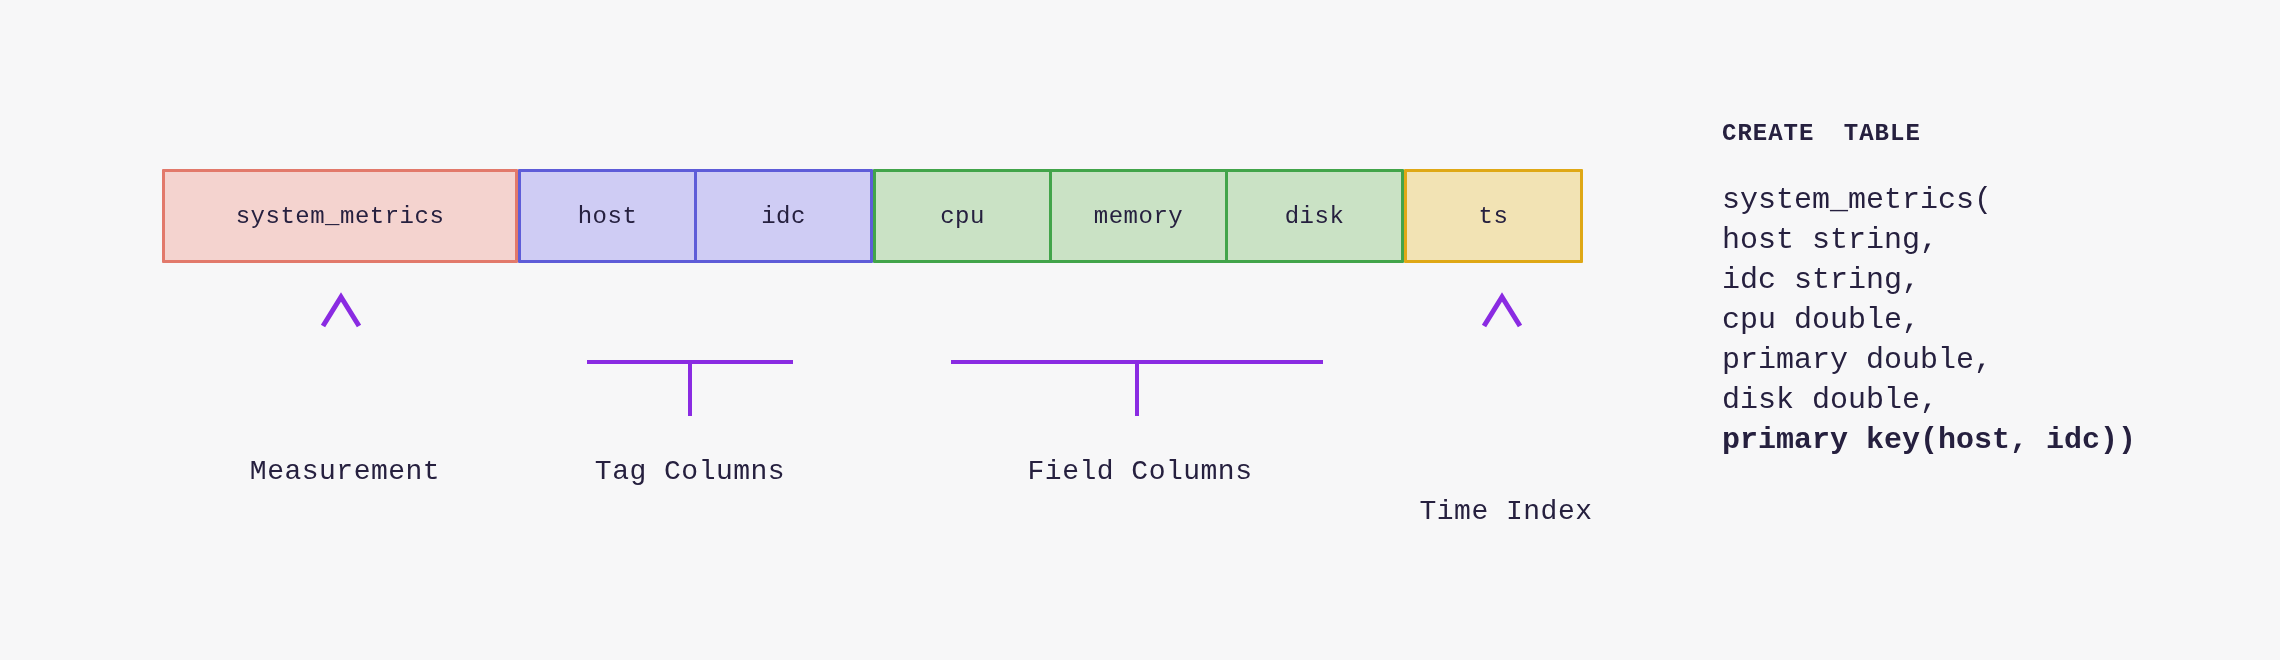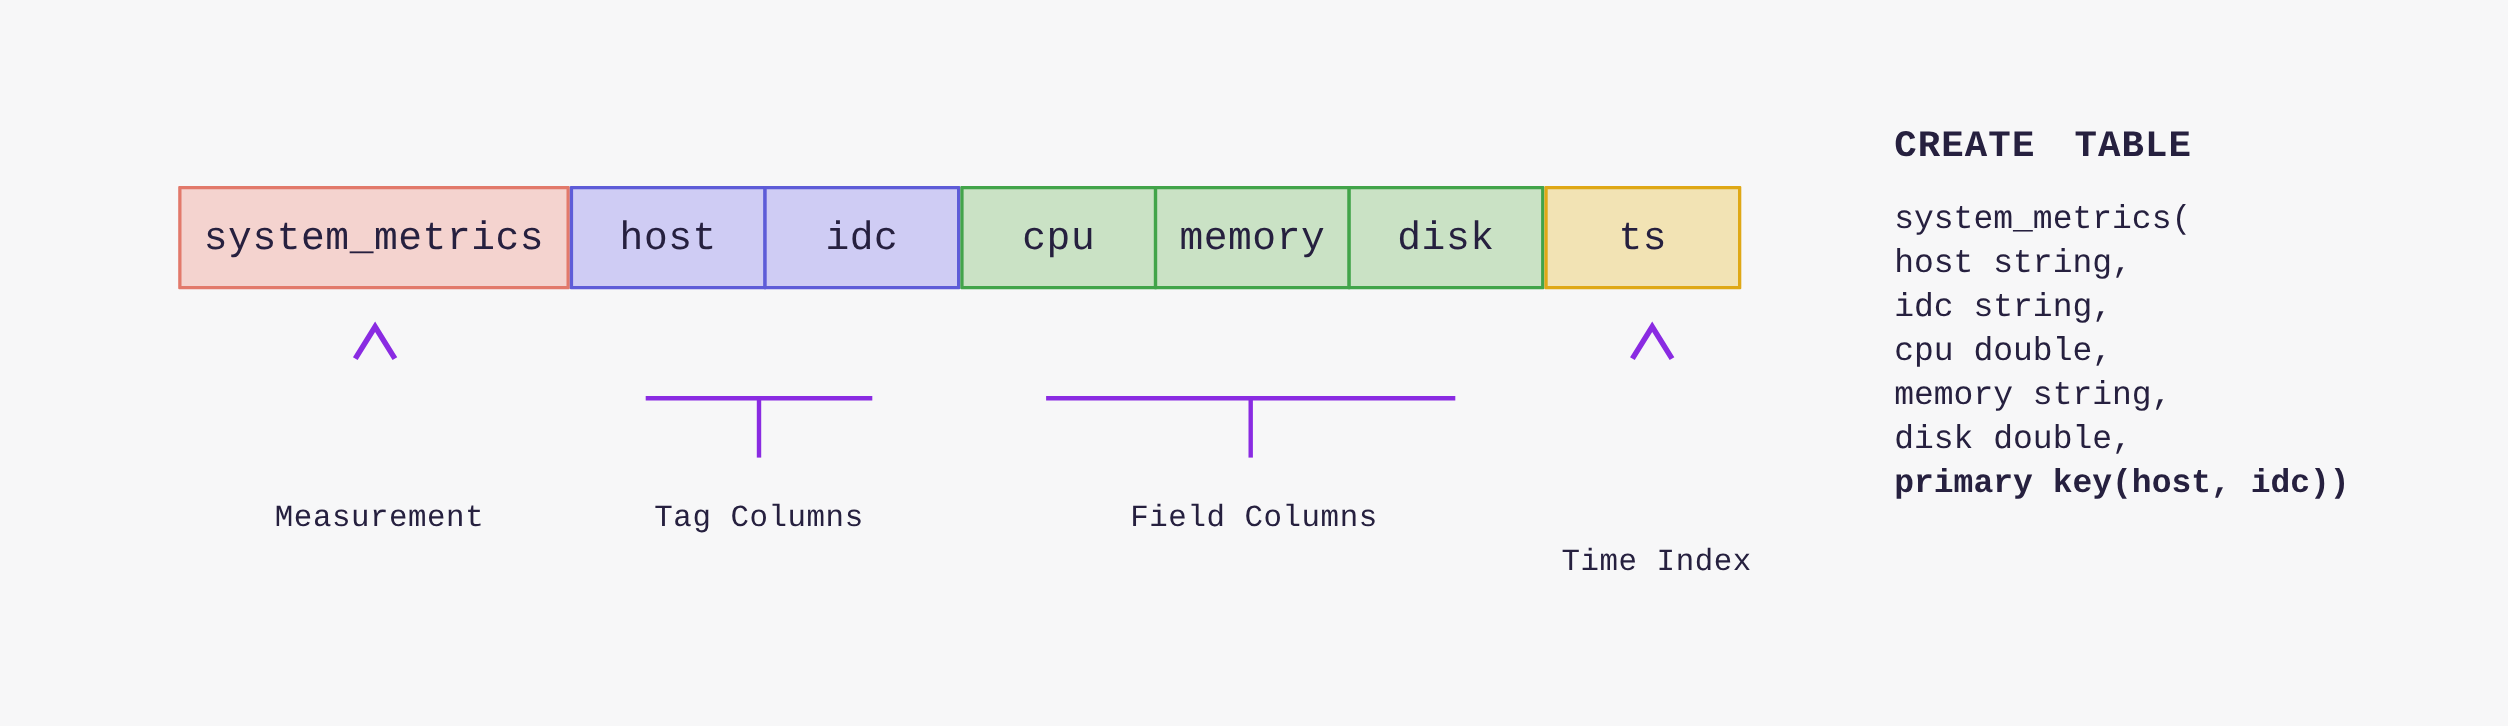--- a/index.html
+++ b/index.html
@@ -11,42 +11,42 @@
     --time-fill:#f2e3b4; --time-border:#dfa816;
   }
   *{box-sizing:border-box;margin:0;padding:0;}
   html,body{background:var(--background);}
   body{font-family:"Liberation Mono","DejaVu Sans Mono",monospace;color:var(--text);}
   .stage{position:relative;width:2280px;height:660px;background:var(--background);overflow:hidden;}
 
   
   .row{position:absolute;left:162px;top:169px;display:flex;align-items:stretch;height:94px;}
   .cell{display:flex;align-items:center;justify-content:center;
-        font-size:36px;letter-spacing:0.5px;border:3px solid;border-radius:1px;}
+        font-size:24px;letter-spacing:0.5px;border:3px solid;border-radius:1px;}
   .cell.joined{margin-left:-3px;}
   .cell-measurement{width:356px;background:var(--measurement-fill);border-color:var(--measurement-border);}
   .cell-tag{width:179px;background:var(--tag-fill);border-color:var(--tag-border);}
   .cell-field{width:179px;background:var(--field-fill);border-color:var(--field-border);justify-content:center;}
   .cell-time{width:179px;background:var(--time-fill);border-color:var(--time-border);}
 
   
   .anno{position:absolute;overflow:visible;}
   .stroke-accent{stroke:var(--accent-purple);}
   .stop-accent{stop-color:var(--accent-purple);}
   .stop-light{stop-color:var(--accent-purple-light);}
 
   
   .anno-label{position:absolute;top:456px;transform:translateX(-50%);
               font-size:28px;white-space:nowrap;letter-spacing:0.5px;}
   .lbl-measurement{left:345px;} .lbl-tag{left:690px;}
   .lbl-field{left:1140px;} .lbl-time{left:1506px;margin-top:40px;}
 
   
   .sql{position:absolute;left:1722px;top:112px;}
-  .sql-title{font-size:34px;font-weight:bold;line-height:44px;
+  .sql-title{font-size:24px;font-weight:bold;line-height:44px;
              letter-spacing:1px;word-spacing:14px;margin-bottom:24px;}
   .sql-line{font-size:30px;line-height:40px;white-space:pre;}
   .sql-line .bold{font-weight:bold;}
 </style>
 </head>
 <body>
 
 <div class="stage">
 
   <svg width="0" height="0" style="position:absolute" aria-hidden="true">
@@ -114,18 +114,18 @@
   <div class="anno-label lbl-tag">Tag Columns</div>
   <div class="anno-label lbl-field">Field Columns</div>
   <div class="anno-label lbl-time">Time Index</div>
 
   <div class="sql">
     <div class="sql-title">CREATE TABLE</div>
     <div class="sql-line"><span>system_metrics(</span><span class="bold"></span></div>
     <div class="sql-line"><span>host string,</span><span class="bold"></span></div>
     <div class="sql-line"><span>idc string,</span><span class="bold"></span></div>
     <div class="sql-line"><span>cpu double,</span><span class="bold"></span></div>
-    <div class="sql-line"><span>memory string,</span><span class="bold"></span></div>
+    <div class="sql-line"><span>primary double,</span><span class="bold"></span></div>
     <div class="sql-line"><span>disk double,</span><span class="bold"></span></div>
     <div class="sql-line"><span></span><span class="bold">primary key(host, idc))</span></div>
   </div>
 
 </div>
 
 </body></html>

